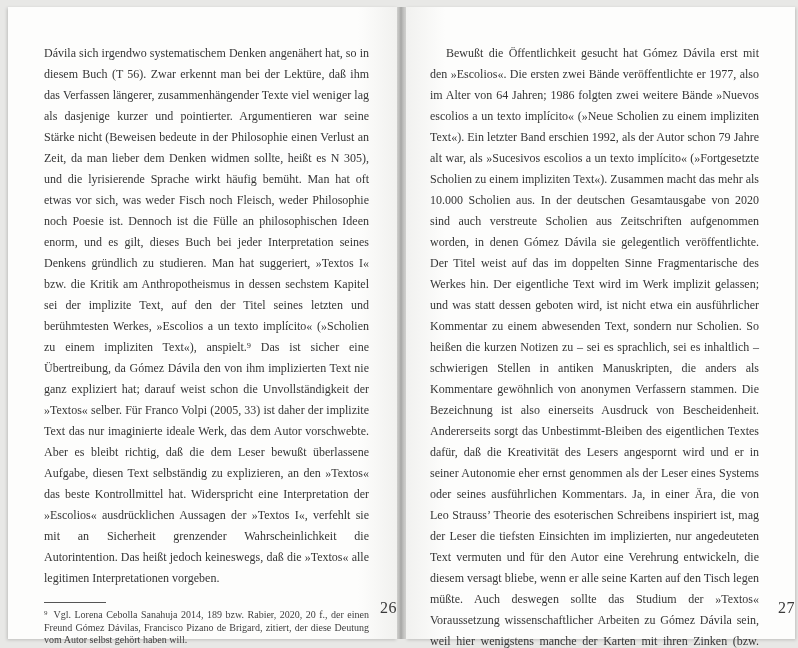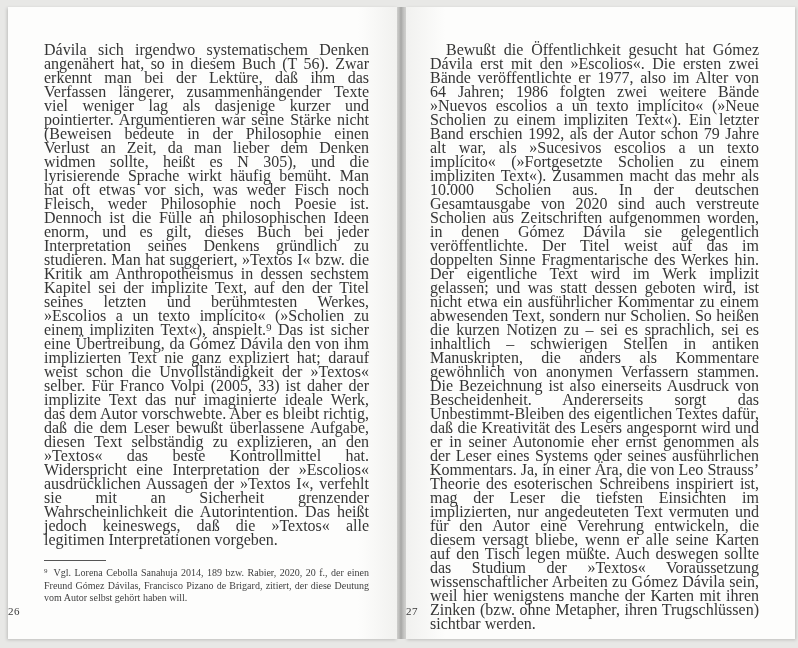--- a/index.html
+++ b/index.html
@@ -33,22 +33,22 @@
     box-shadow: 1px 1px 3px rgba(0,0,0,0.18);
   }
   .gutter {
     width: 9px;
     height: 632px;
     background: linear-gradient(to right, #d6d6d4, #a6a6a4 45%, #b2b2b0 55%, #d8d8d6);
   }
   .content-left { padding: 36px 28px 0 36px; }
   .content-right { padding: 36px 36px 0 24px; }
   .body-text {
-    font-size: 16px;
-    line-height: 14px;
+    font-size: 12px;
+    line-height: 21px;
     text-align: justify;
     color: #353535;
     hyphens: auto;
     -webkit-hyphens: auto;
   }
   .indent-first { text-indent: 16px; }
   .footnote-rule {
     width: 62px;
     border-top: 1px solid #555;
     margin: 13px 0 6px 0;
@@ -60,22 +60,22 @@
     color: #3e3e3e;
     hyphens: auto;
     -webkit-hyphens: auto;
   }
   .footnote .fn-marker { margin-right: 6px; }
   .page-number {
     position: absolute;
     bottom: 22px;
     left: 0;
     right: 0;
-    text-align: left;
-    font-size: 11px;
+    text-align: right;
+    font-size: 16px;
     color: #3a3a3a;
     letter-spacing: 0.5px;
   }
 </style>
 </head>
 <body>
 
 <div class="spread">
 
   <div class="page page-left">

